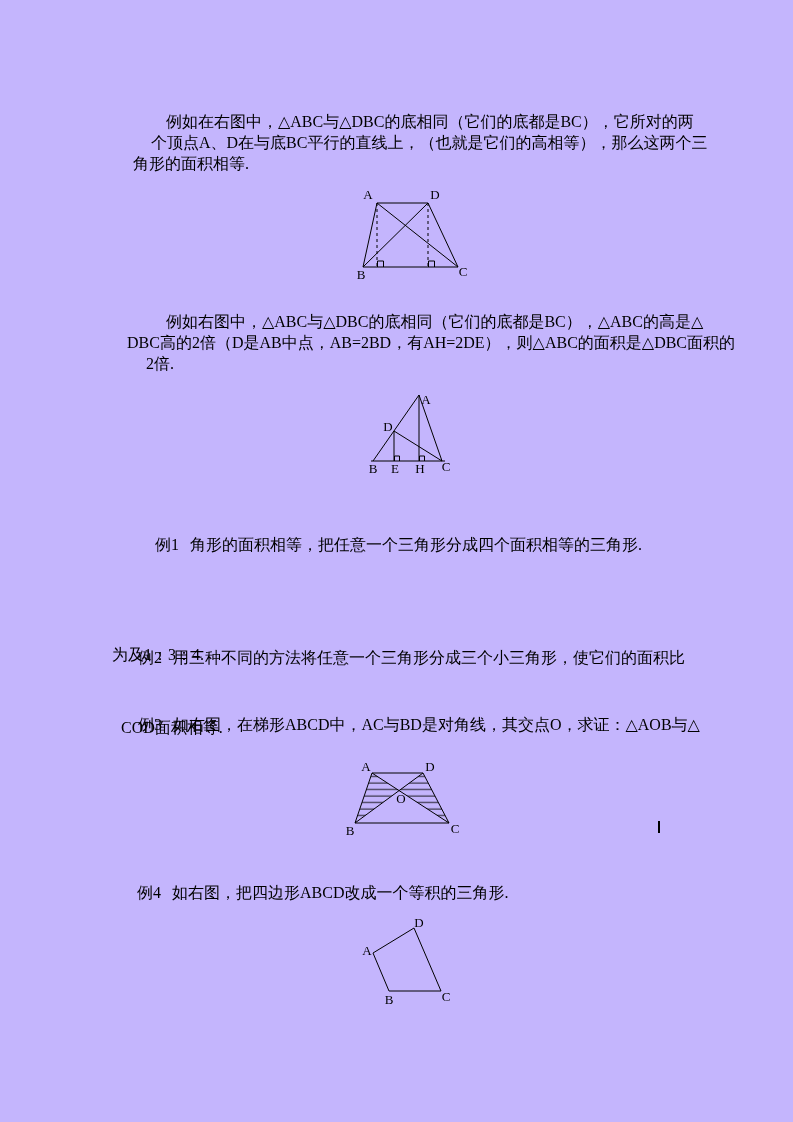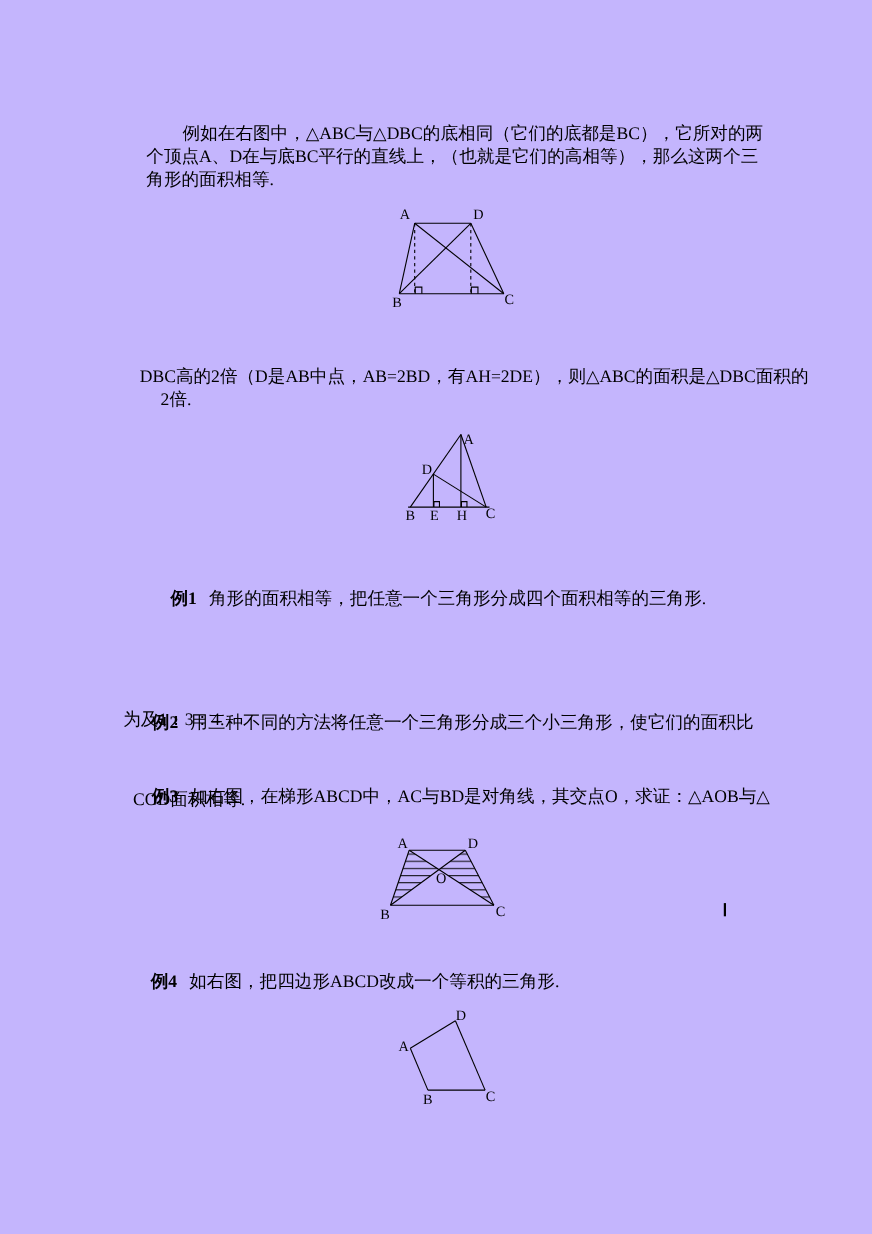--- a/index.html
+++ b/index.html
@@ -17,21 +17,21 @@
     overflow: hidden;
   }
   .tline {
     position: absolute;
     white-space: pre;
     font-size: 16px;
     line-height: 17px;
     letter-spacing: 0px;
   }
   .ex-label {
-    font-weight: bold;
+    font-weight: normal;
   }
   .ex-text {
     margin-left: 11px;
   }
   .fig {
     position: absolute;
   }
   .fig line, .fig path, .fig polygon {
     vector-effect: non-scaling-stroke;
   }
@@ -46,21 +46,21 @@
     height: 12px;
     background: #000000;
   }
 </style>
 </head>
 <body>
 
 <div class="page">
 
   <div class="tline" style="left:166px; top:113px;">例如在右图中，△ABC与△DBC的底相同（它们的底都是BC），它所对的两</div>
-  <div class="tline" style="left:133px; top:134px;">个顶点A、D在与底BC平行的直线上，（也就是它们的高相等），那么这两个三</div>
+  <div class="tline" style="left:151px; top:134px;">个顶点A、D在与底BC平行的直线上，（也就是它们的高相等），那么这两个三</div>
   <div class="tline" style="left:133px; top:155px;">角形的面积相等.</div>
 
   <svg class="fig" style="left:338px; top:183px;" width="140" height="100" viewBox="338 183 140 100">
     <g stroke="#000000" stroke-width="1" fill="none">
       <line x1="377" y1="203" x2="428" y2="203"></line>
       <line x1="377" y1="203" x2="363" y2="267"></line>
       <line x1="428" y1="203" x2="458" y2="267"></line>
       <line x1="363" y1="267" x2="458" y2="267"></line>
       <line x1="377" y1="203" x2="458" y2="267"></line>
       <line x1="363" y1="267" x2="428" y2="203"></line>
@@ -68,20 +68,21 @@
       <line x1="428" y1="203" x2="428" y2="267" stroke-dasharray="3,3"></line>
       <path d="M377.5 267 V261 H383.5 V267"></path>
       <path d="M428.5 267 V261 H434.5 V267"></path>
     </g>
     <text x="368" y="199" text-anchor="middle">A</text>
     <text x="435" y="199" text-anchor="middle">D</text>
     <text x="361" y="279" text-anchor="middle">B</text>
     <text x="463" y="276" text-anchor="middle">C</text>
   </svg>
 
+  <div class="tline" style="left:166px; top:313px;">例如右图中，△ABC与△DBC的底相同（它们的底都是BC），△ABC的高是△</div>
   <div class="tline" style="left:127px; top:334px;">DBC高的2倍（D是AB中点，AB=2BD，有AH=2DE），则△ABC的面积是△DBC面积的</div>
   <div class="tline" style="left:127px; top:355px;margin-left:19px;">2倍.</div>
 
   <svg class="fig" style="left:352px; top:383px;" width="125" height="97" viewBox="352 383 125 97">
     <g stroke="#000000" stroke-width="1" fill="none">
       <line x1="373" y1="461" x2="419" y2="395"></line>
       <line x1="419" y1="395" x2="442" y2="461"></line>
       <line x1="371" y1="461" x2="445" y2="461"></line>
       <line x1="419" y1="395" x2="419" y2="461"></line>
       <line x1="394" y1="431" x2="394" y2="461"></line>

